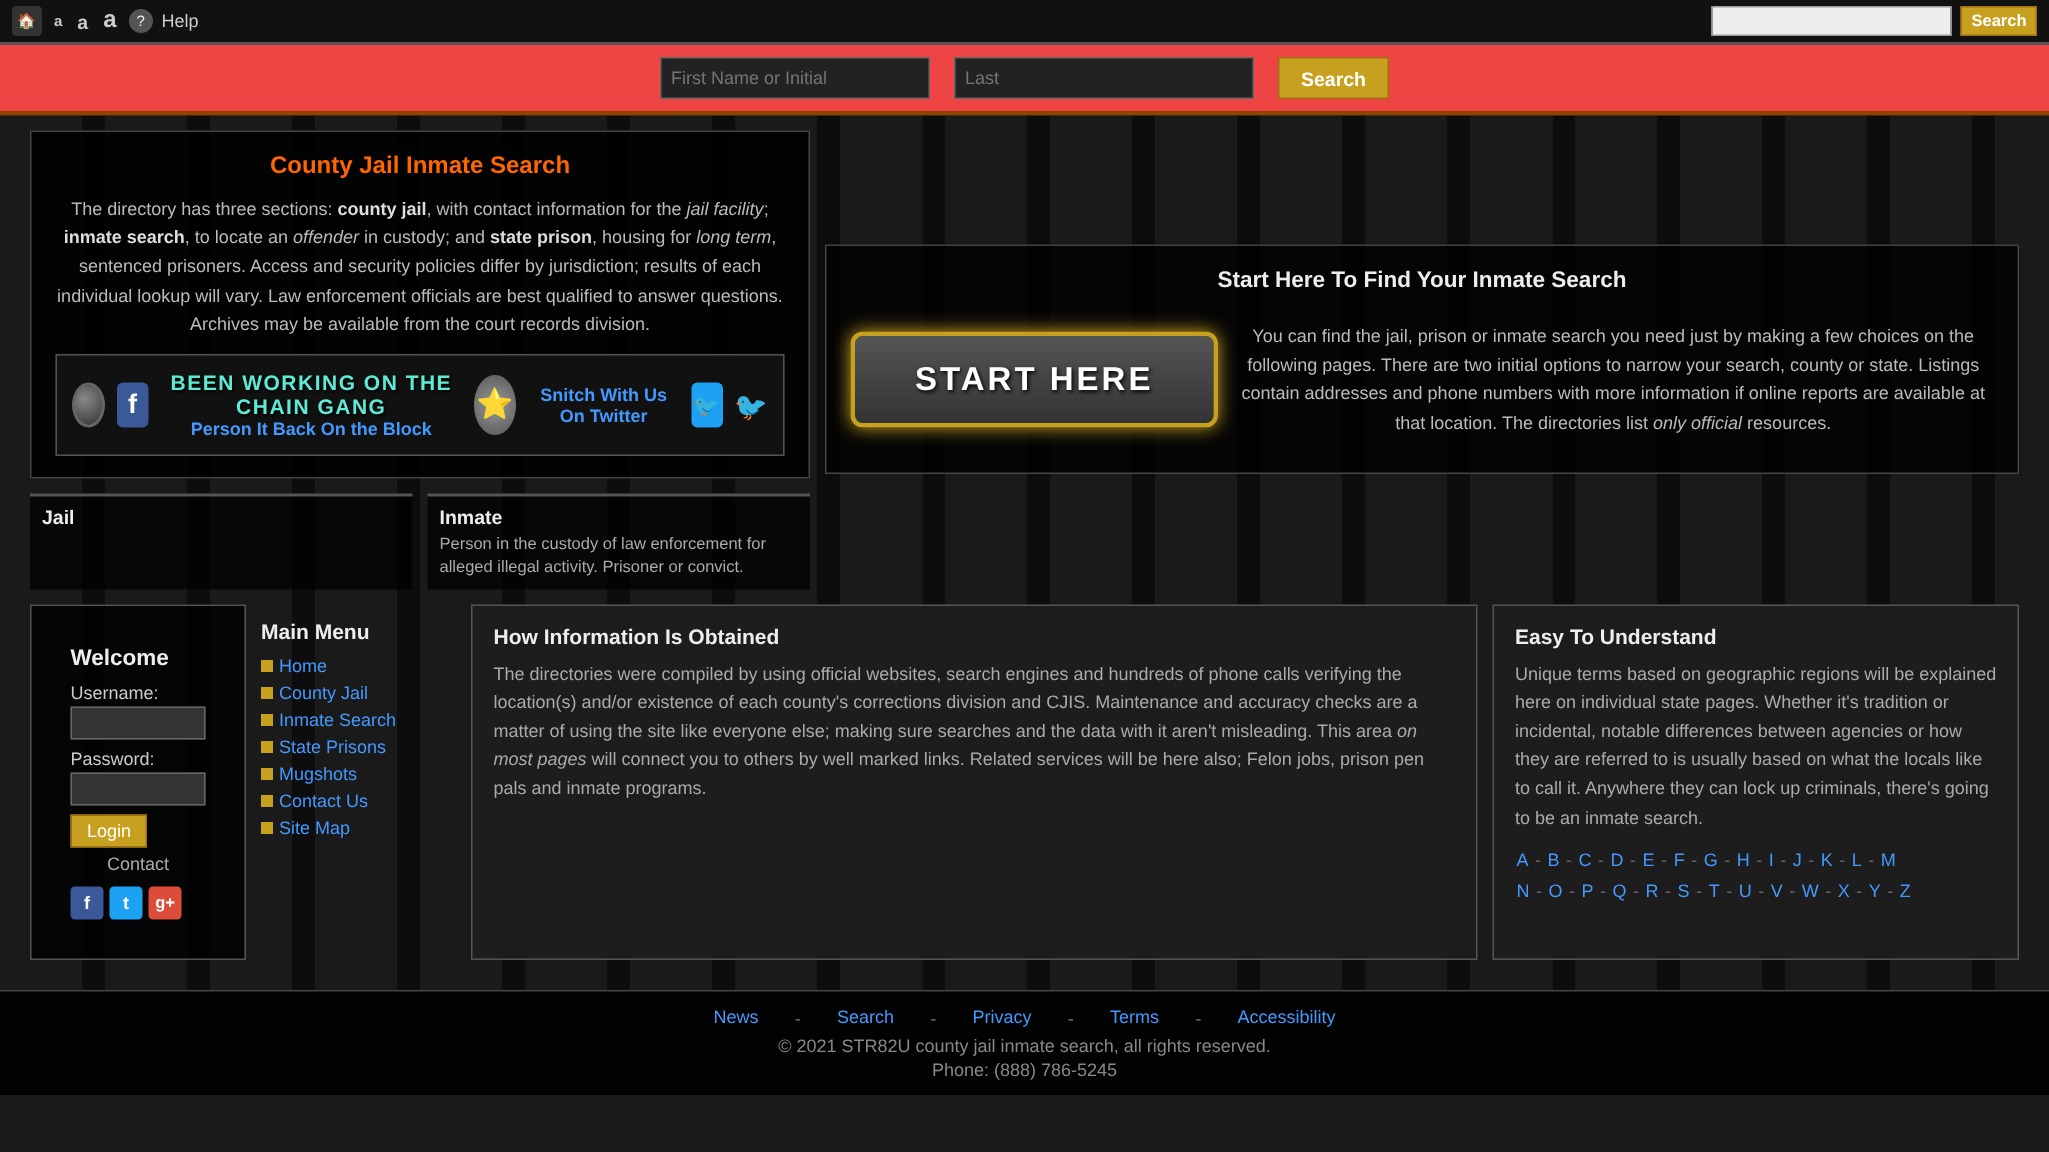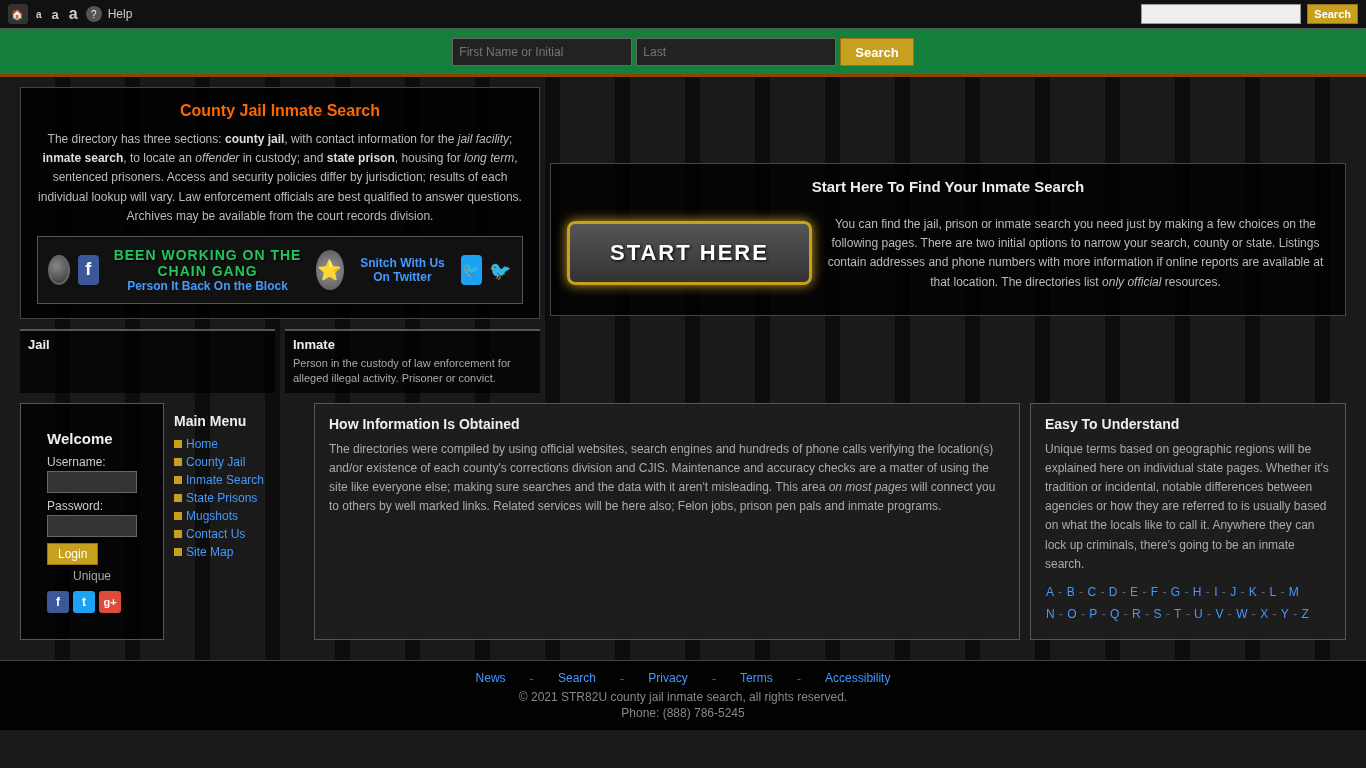--- a/index.html
+++ b/index.html
@@ -64,27 +64,27 @@
       color: #fff;
       font-size: 11px;
       font-weight: bold;
       padding: 2px 6px;
       cursor: pointer;
       height: 20px;
     }
 
     
     #header-search {
-      background: #15803d;
+      background: #ef4444;
       border-bottom: 3px solid #8b4500;
       padding: 8px 0;
       display: flex;
       justify-content: center;
       align-items: center;
-      gap: 4px;
+      gap: 16px;
     }
     #first-name-input {
       width: 180px;
       height: 28px;
       background: #222;
       border: 1px solid #666;
       color: #aaa;
       padding: 0 6px;
       font-size: 12px;
     }
@@ -198,21 +198,21 @@
       width: 28px; height: 20px;
       color: #c8a020;
       font-size: 18px;
     }
 
     #chain-gang-text {
       text-align: center;
     }
 
     #chain-gang-title {
-      color: #22c55e;
+      color: #5eead4;
       font-size: 14px;
       font-weight: bold;
       font-family: 'Arial Black', Arial, sans-serif;
       text-shadow: 1px 1px 2px #000;
       letter-spacing: 1px;
     }
 
     .chain-action {
       color: #4499ff;
       font-size: 12px;
@@ -437,21 +437,21 @@
     #how-info-box p {
       color: #aaa;
       font-size: 12px;
       line-height: 1.6;
     }
 
     #how-info-box p em { font-style: italic; }
 
     
     #easy-box {
-      width: 316px;
+      width: 351px;
       background: rgba(30,30,30,0.9);
       border: 1px solid #555;
       padding: 12px 14px;
       flex-shrink: 0;
     }
 
     #easy-box h3 {
       color: #eee;
       font-size: 14px;
       font-weight: bold;
@@ -609,21 +609,21 @@
 
   <div id="bottom-content">
 
     <div id="welcome-box">
       <h3>Welcome</h3>
       <label class="form-label">Username:</label>
       <input class="form-input" type="text" style="">
       <label class="form-label">Password:</label>
       <input class="form-input" type="password" style="">
       <button id="login-btn">Login</button>
-      <span id="signup-link">Unique</span>
+      <span id="signup-link">Contact</span>
       <div id="social-icons">
         <div class="social-icon fb">f</div>
         <div class="social-icon tw">t</div>
         <div class="social-icon gp">g+</div>
       </div>
     </div>
 
     <div id="main-menu-box">
       <h3>Main Menu</h3>
       <div class="menu-item">

